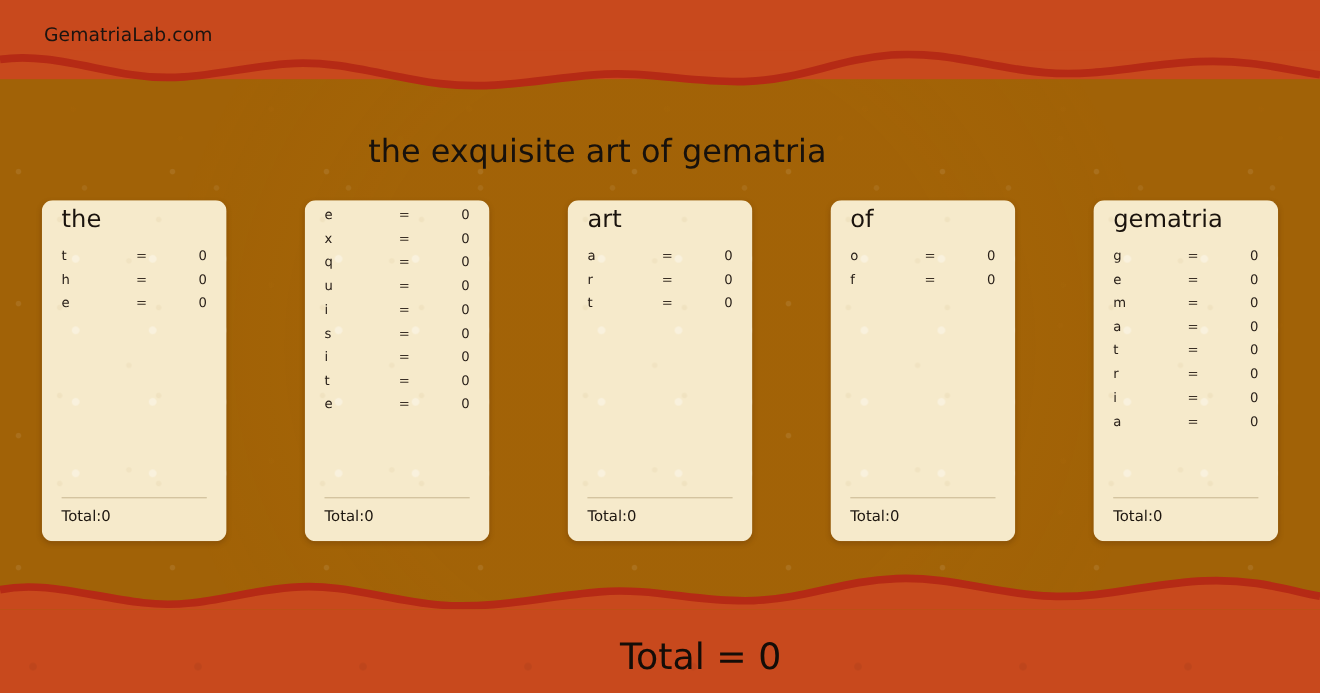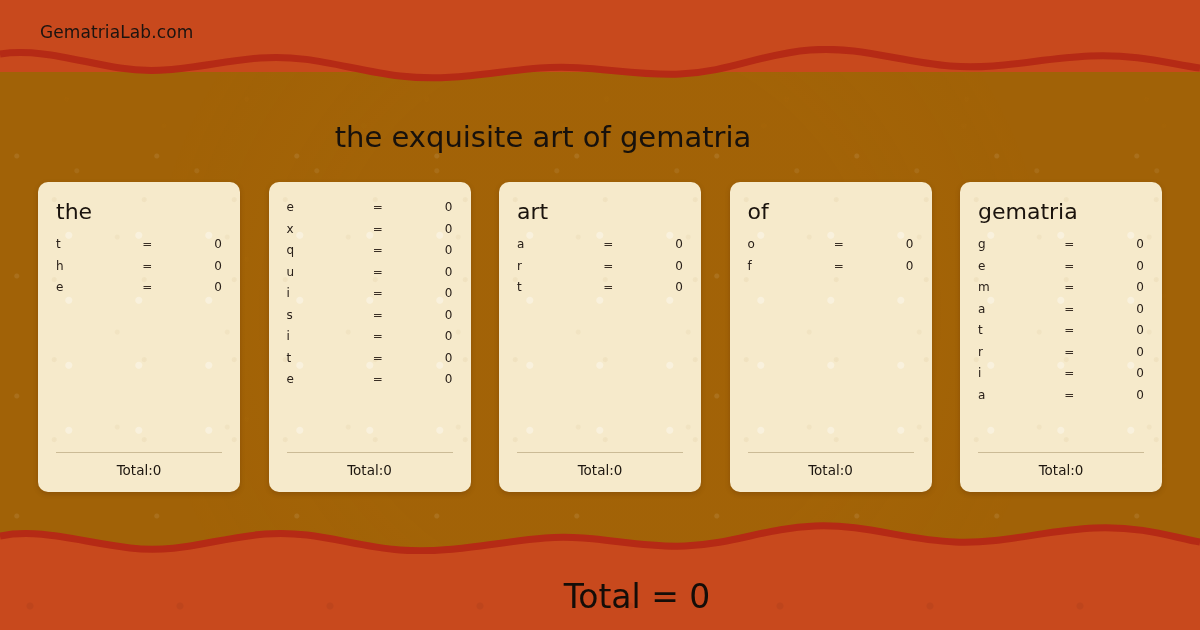--- a/index.html
+++ b/index.html
@@ -122,32 +122,32 @@
     top: 182px;
     left: 38px;
     width: 1124px;
     height: 310px;
     display: flex;
     justify-content: space-between;
     z-index: 4;
   }
 
   .card {
-    width: 202px;
+    width: 168px;
     height: 310px;
     box-sizing: border-box;
     background: #f6eacb;
     background-image:
       radial-gradient(circle at 18% 22%, rgba(190,160,100,.10) 0 2px, transparent 3px),
       radial-gradient(circle at 72% 58%, rgba(190,160,100,.09) 0 2px, transparent 3px),
       radial-gradient(circle at 44% 82%, rgba(255,255,255,.35) 0 3px, transparent 4px);
     background-size: 90px 80px, 110px 95px, 70px 65px;
     border-radius: 10px;
     box-shadow: 0 2px 5px rgba(90,45,5,.30);
-    padding: 18px 18px 14px 18px;
+    padding: 6px 18px 14px 18px;
     display: flex;
     flex-direction: column;
     position: relative;
   }
 
   .card-word {
     font-size: 22px;
     color: #1a130d;
     margin-bottom: 14px;
     line-height: 1.05;
@@ -180,21 +180,21 @@
   }
 
   .card-divider {
     height: 1px;
     background: #cbbb96;
     margin: 0 0 9px 0;
   }
 
   .total-row {
     display: flex;
-    justify-content: center;
+    justify-content: flex-start;
     align-items: baseline;
     font-size: 13.5px;
     color: #1d160f;
   }
 </style>
 </head>
 <body>
 
 <div id="page">
 

